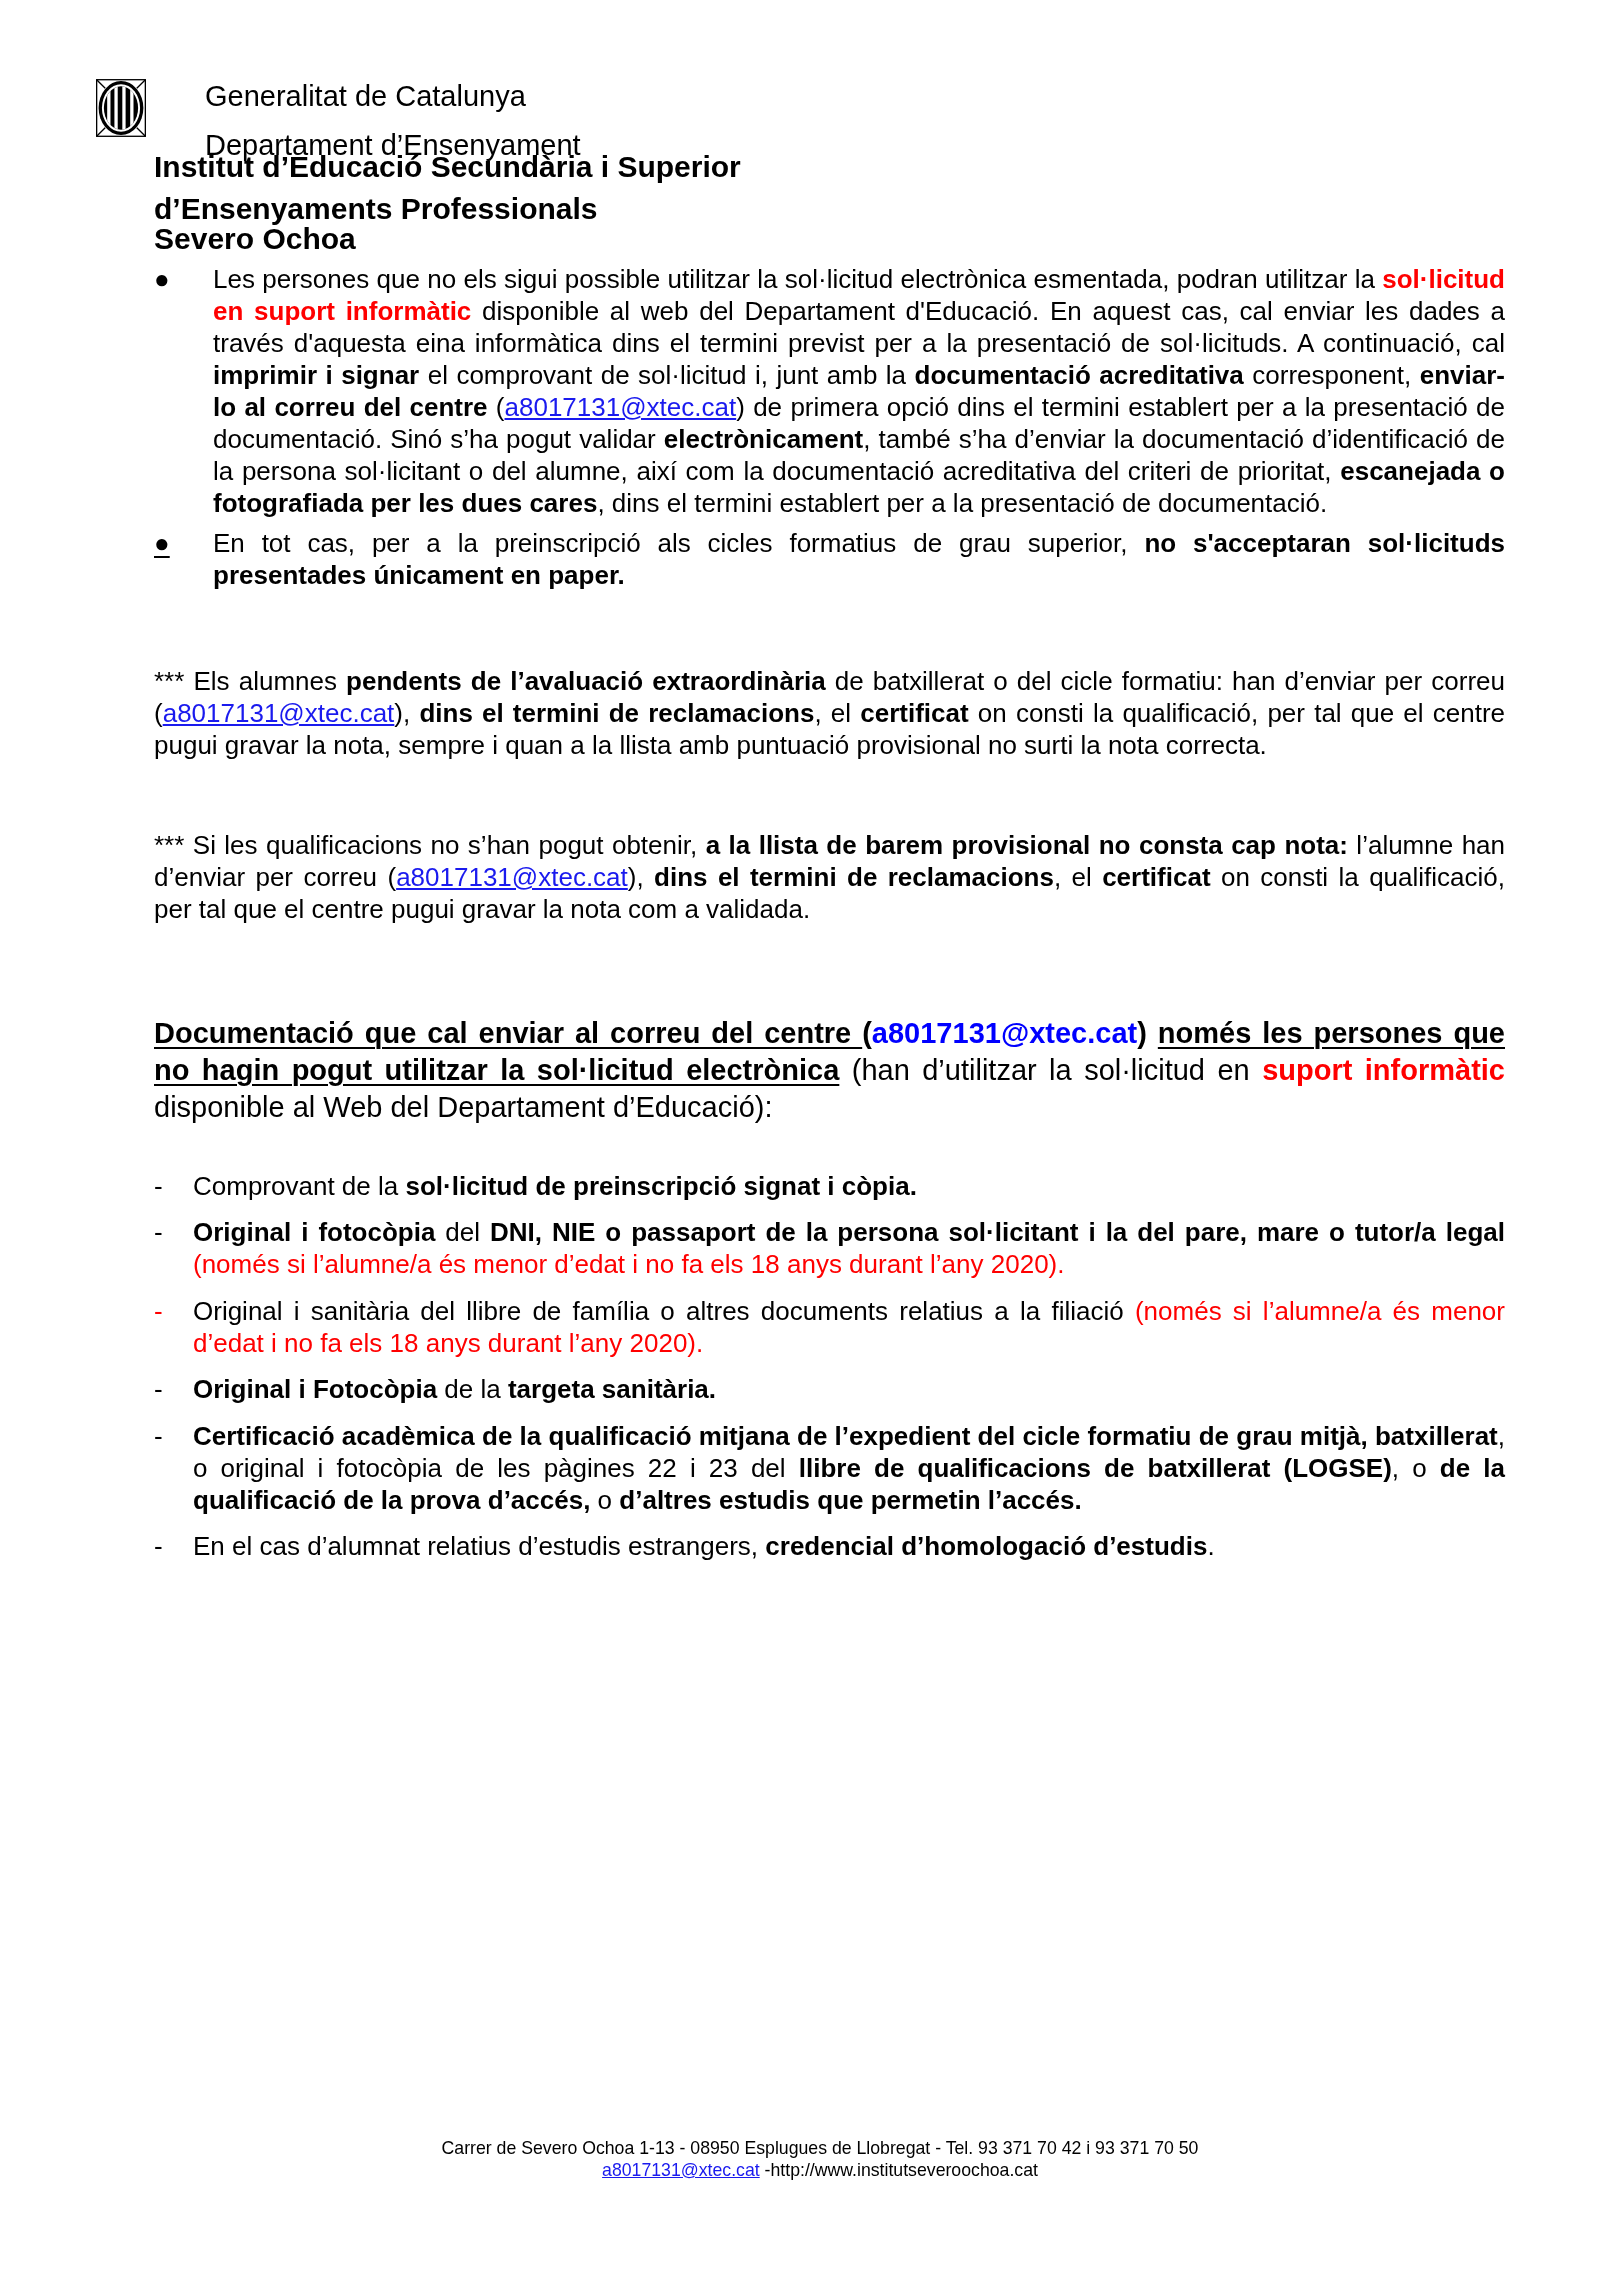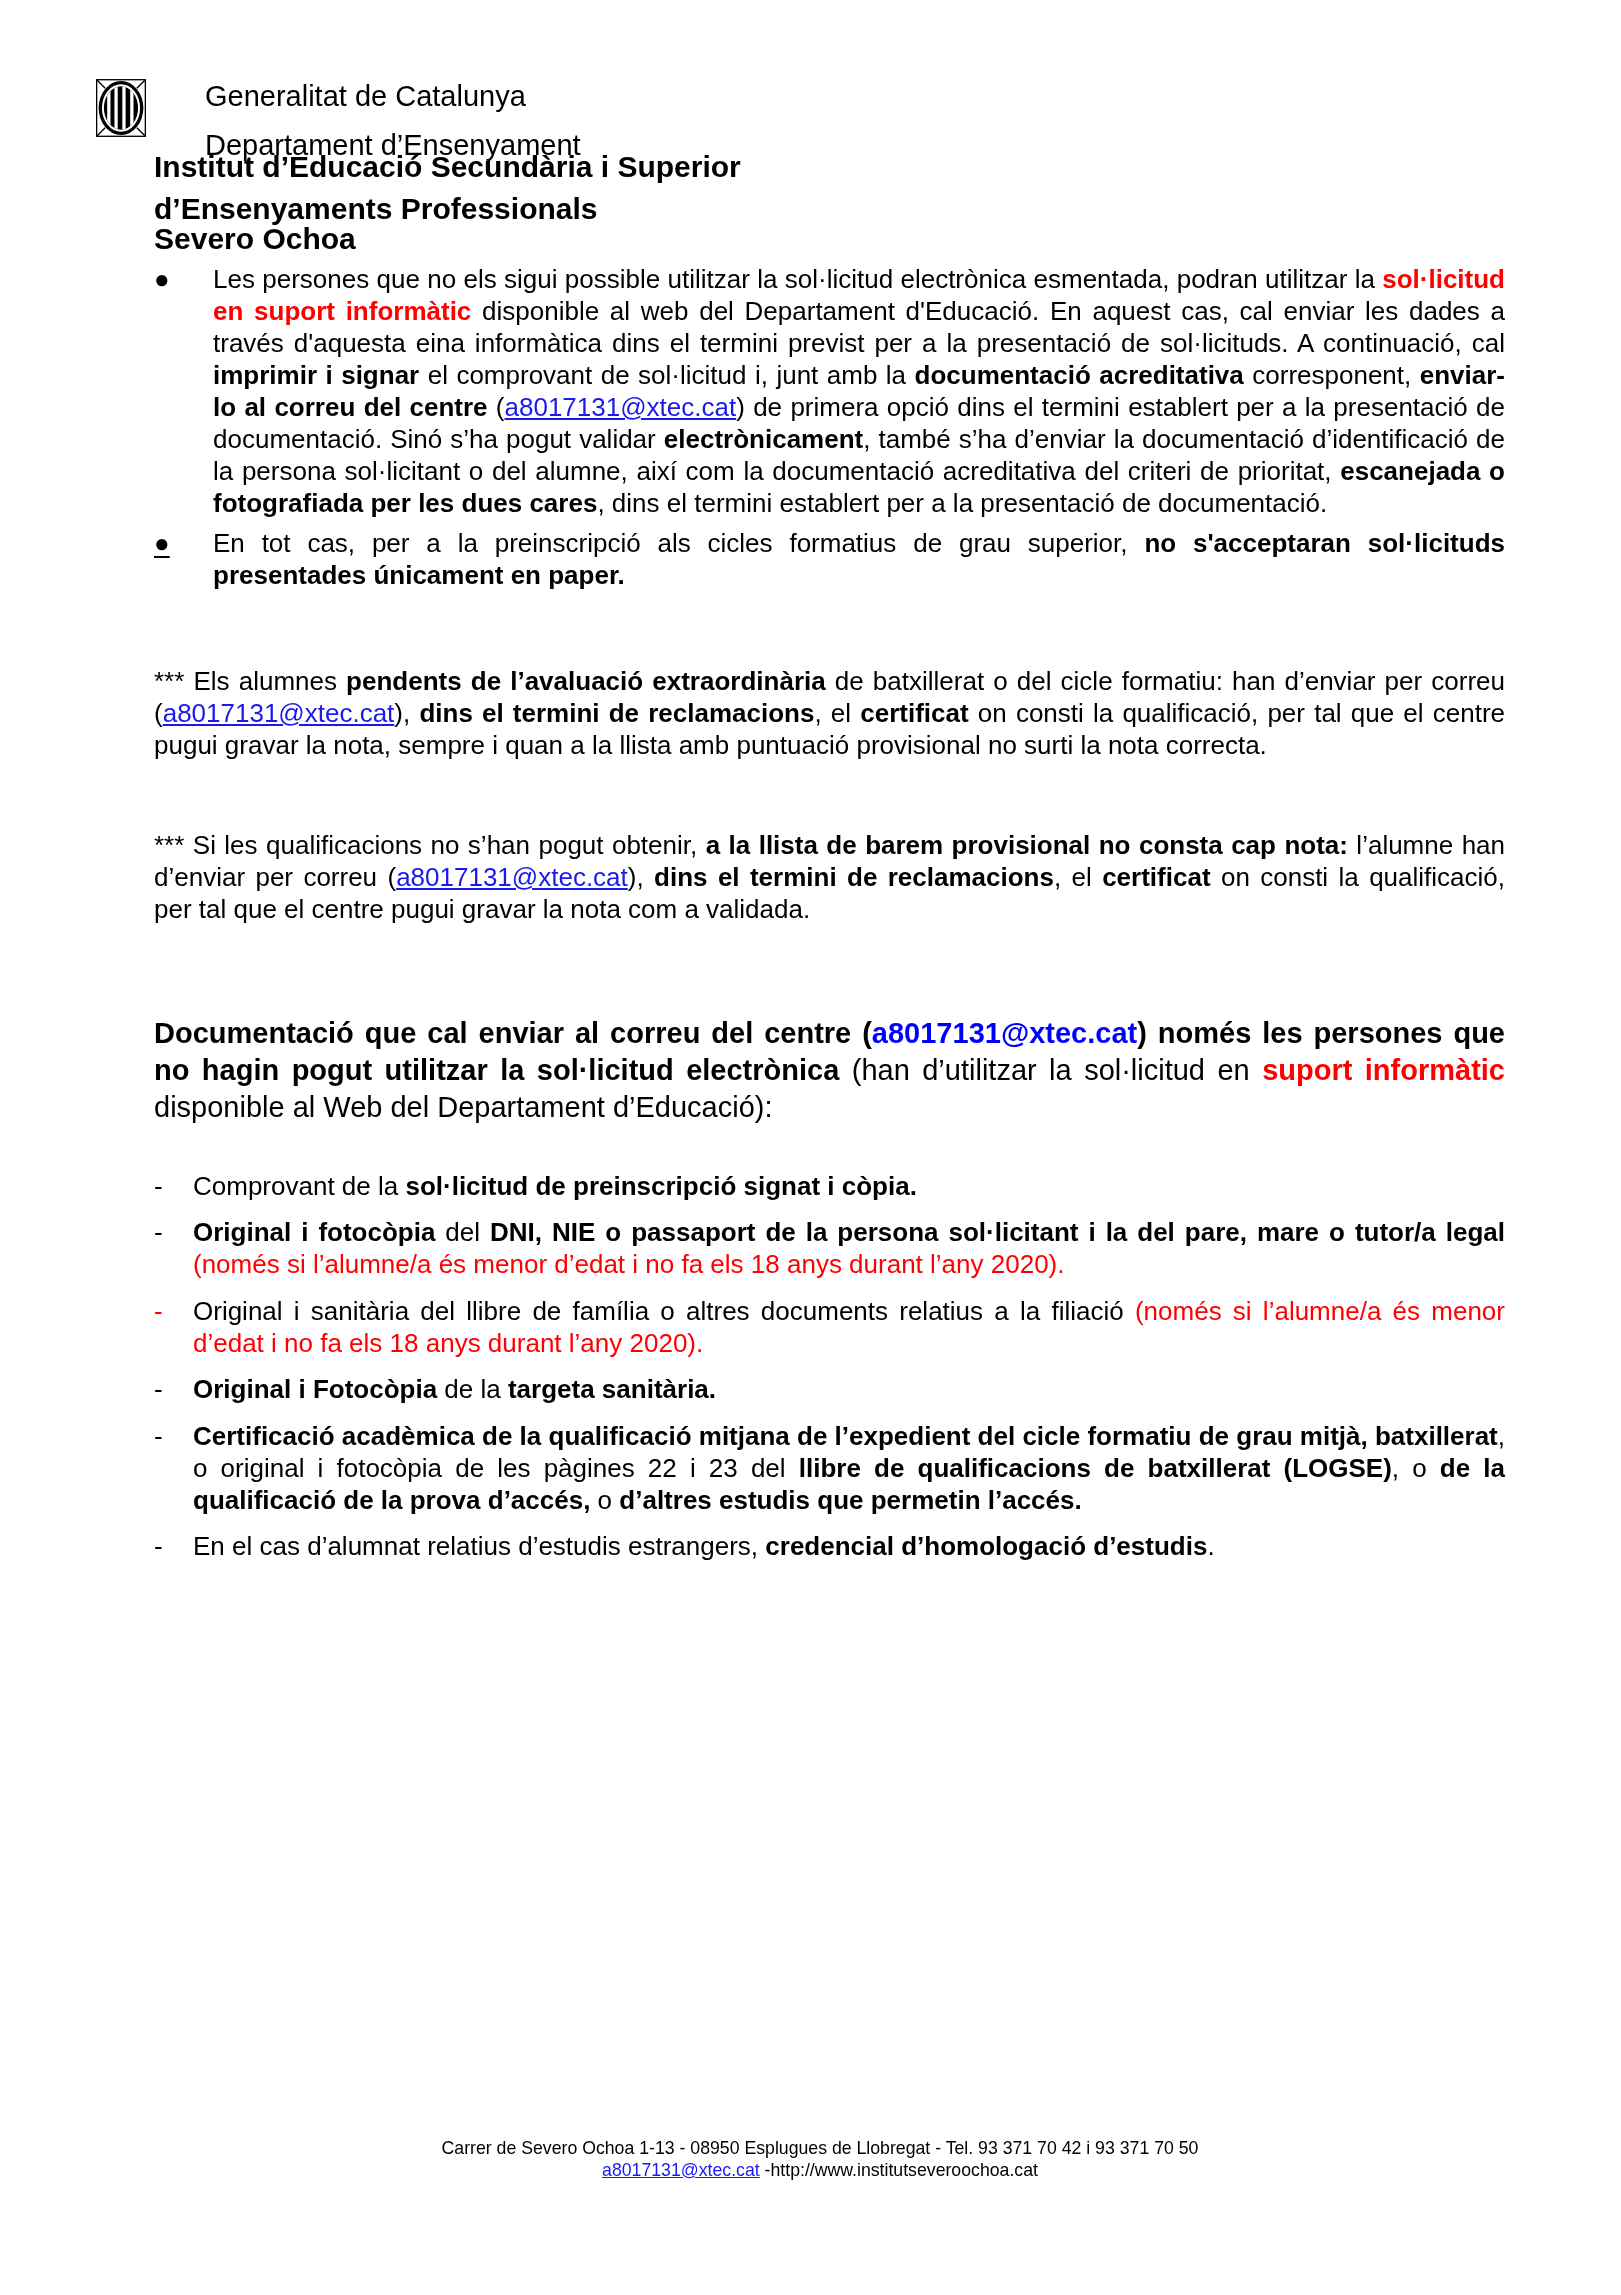--- a/index.html
+++ b/index.html
@@ -4,21 +4,21 @@
 <style>
   html, body { margin: 0; padding: 0; background: #ffffff; }
   body {
     width: 1622px; height: 2295px; position: relative; overflow: hidden;
     font-family: "Liberation Sans", sans-serif; color: #000;
   }
   .b { font-weight: bold; }
   .red { color: #ff0000; }
   .link { color: #1a1aee; text-decoration: underline; }
   .link-bold { color: #0000ff; font-weight: bold; }
-  .u { text-decoration-thickness: 2px; text-underline-offset: 3.9px; margin-top: 12px; }
+  .u { text-decoration: underline; text-decoration-thickness: 2px; text-underline-offset: 3.9px; margin-top: 12px; }
 
   
   .logo { position: absolute; left: 96px; top: 79px; width: 50px; height: 58px; }
   .hdr { position: absolute; left: 161px; font-size: 29px; line-height: 35px; margin-left: 44px; }
   .hdr.g1 { top: 79px; }
   .hdr.g2 { top: 128px; }
   .inst { position: absolute; left: 154px; font-size: 30px; font-weight: bold; line-height: 36px; }
   .inst.l1 { top: 149px; }
   .inst.l2 { top: 191px; }
   .inst.l3 { top: 221px; }

